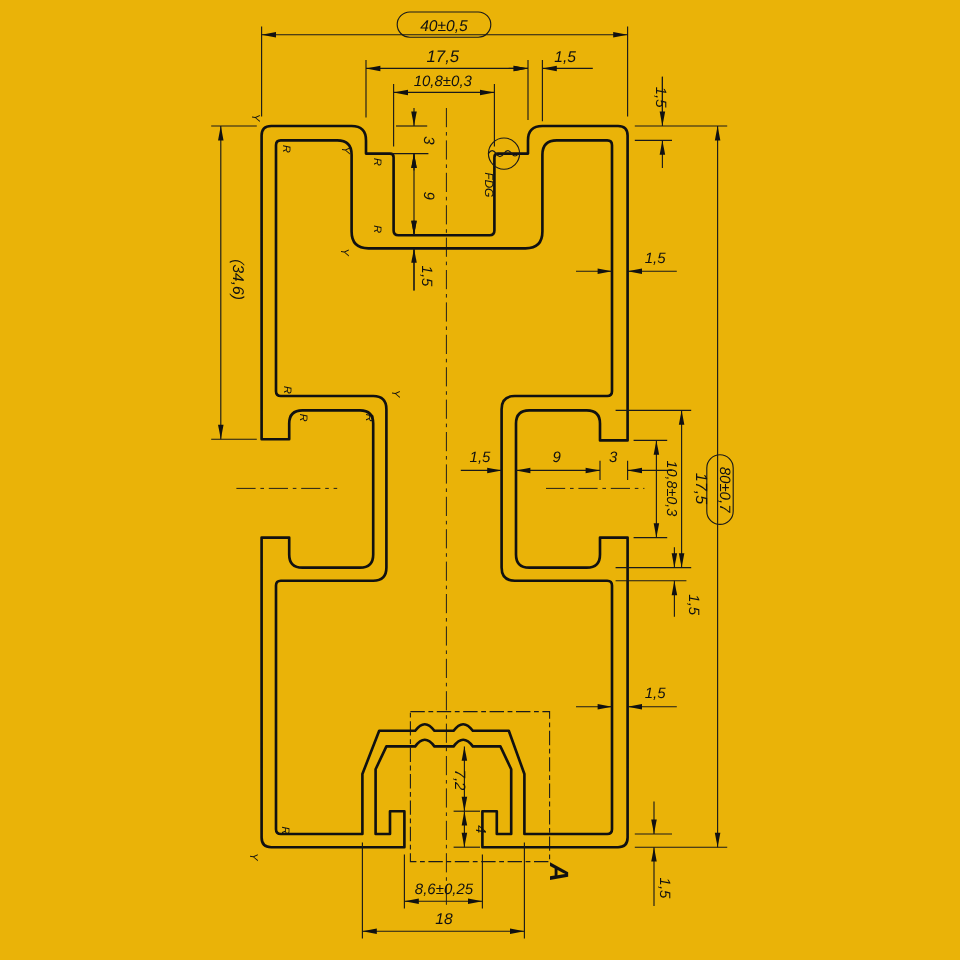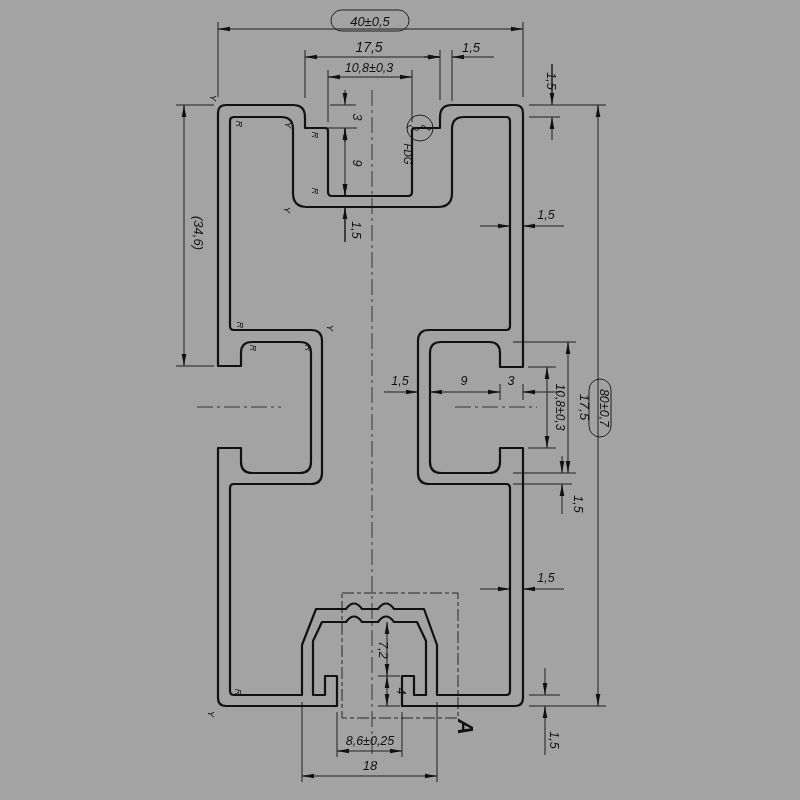--- a/index.html
+++ b/index.html
@@ -1,16 +1,16 @@
 <!DOCTYPE html>
 <html><head>
 <meta charset="utf-8">
 <style>
   html,body{margin:0;padding:0;background:#fff;}
-  .stage{width:800px;height:800px;background:#a3a3a3;position:relative;overflow:hidden;}
+  .stage{width:800px;height:800px;background:#eab308;position:relative;overflow:hidden;}
   svg{display:block;}
   .thick{fill:none;stroke:#111;stroke-width:2.2;stroke-linejoin:round;stroke-linecap:round;}
   .thin{fill:none;stroke:#1a1a1a;stroke-width:0.95;stroke-linecap:butt;}
   .cl{fill:none;stroke:#1a1a1a;stroke-width:0.8;stroke-dasharray:16 4 3 4;}
   .detbox{fill:none;stroke:#1a1a1a;stroke-width:0.9;stroke-dasharray:12 3 4 3;}
   .dtxt{font-family:"Liberation Sans",sans-serif;font-style:italic;fill:#111;}
   .mark{font-family:"Liberation Sans",sans-serif;font-style:italic;fill:#111;}
 </style>
 </head>
 <body>

